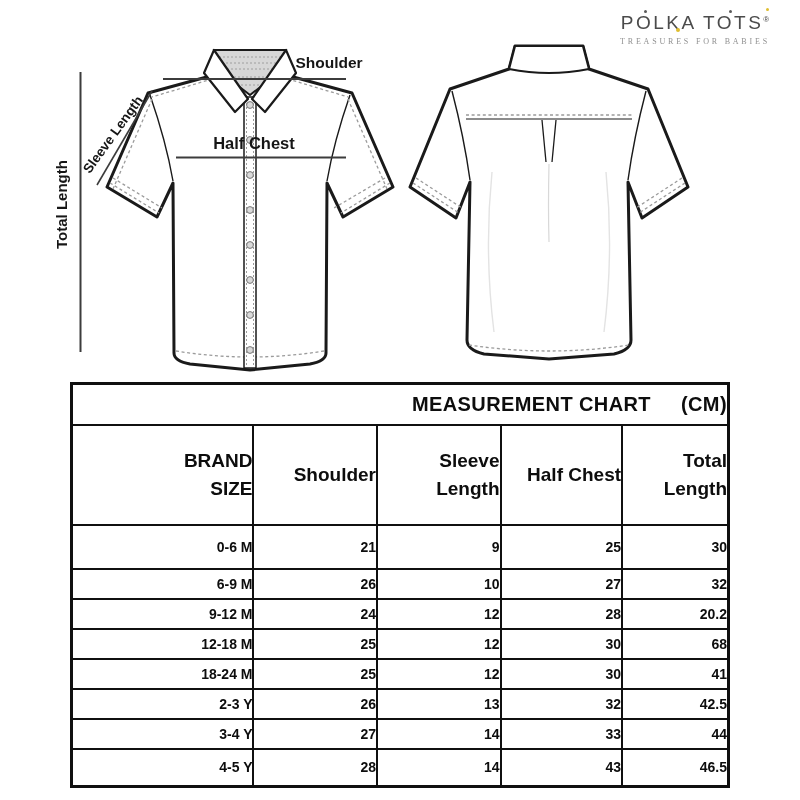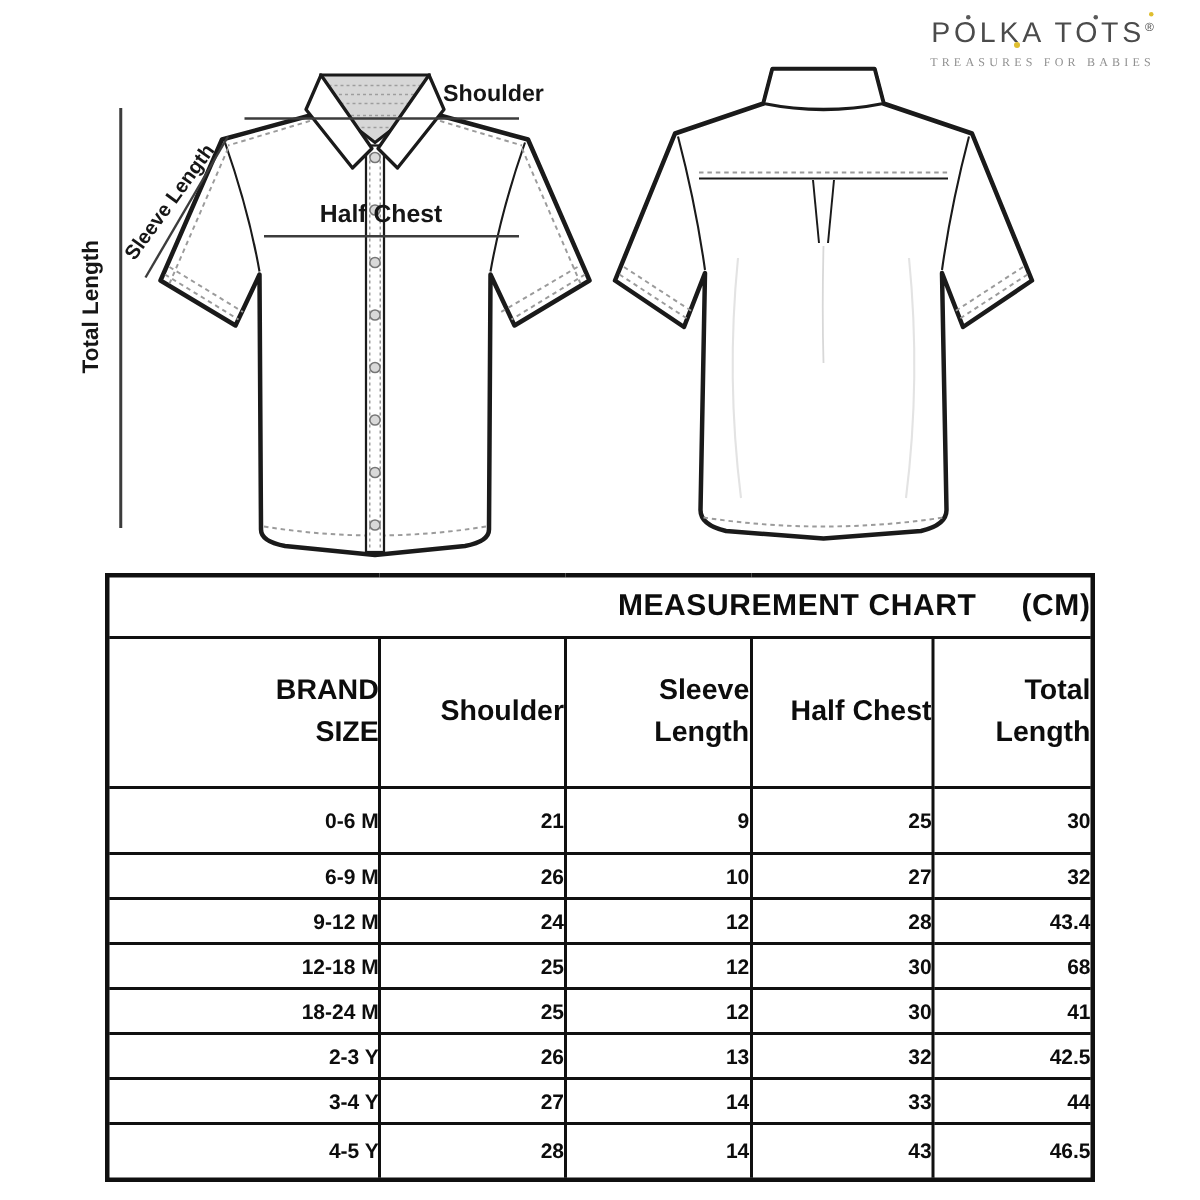--- a/index.html
+++ b/index.html
@@ -209,21 +209,21 @@
         <td>26</td>
         <td>10</td>
         <td>27</td>
         <td>32</td>
       </tr>
       <tr class="data-row">
         <td>9-12 M</td>
         <td>24</td>
         <td>12</td>
         <td>28</td>
-        <td>43.4</td>
+        <td>20.2</td>
       </tr>
       <tr class="data-row">
         <td>12-18 M</td>
         <td>25</td>
         <td>12</td>
         <td>30</td>
         <td>68</td>
       </tr>
       <tr class="data-row">
         <td>18-24 M</td>

